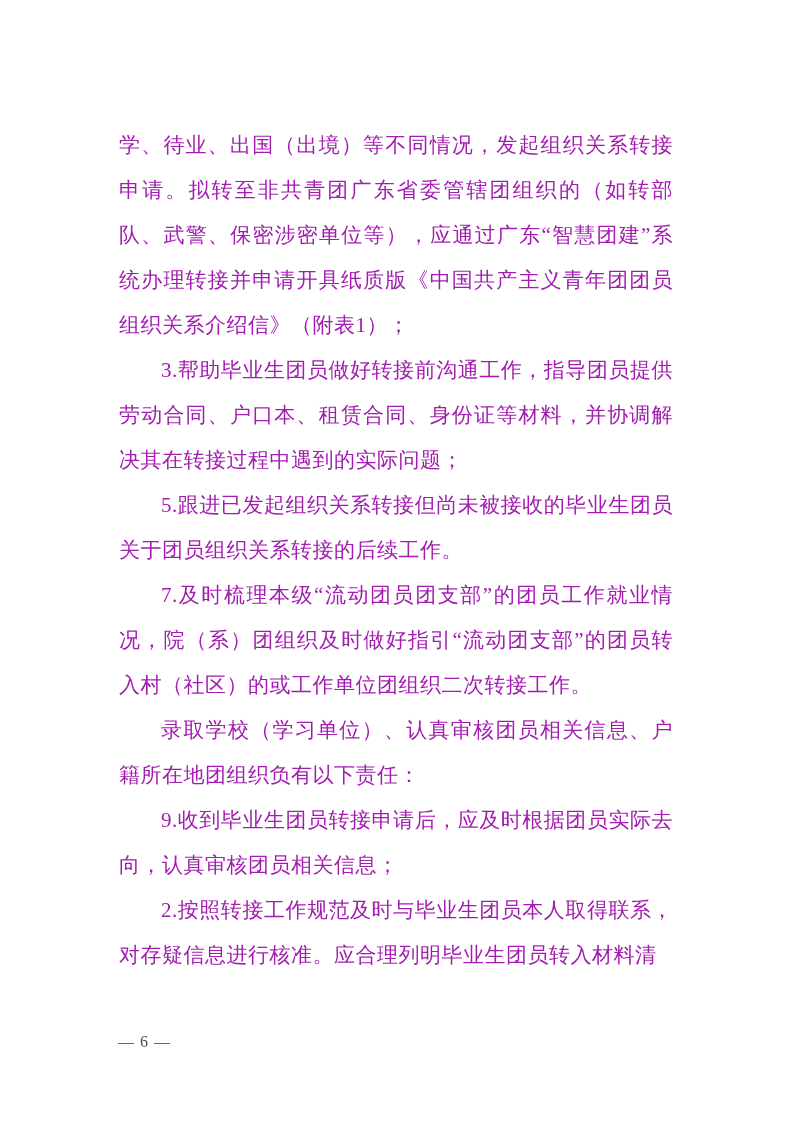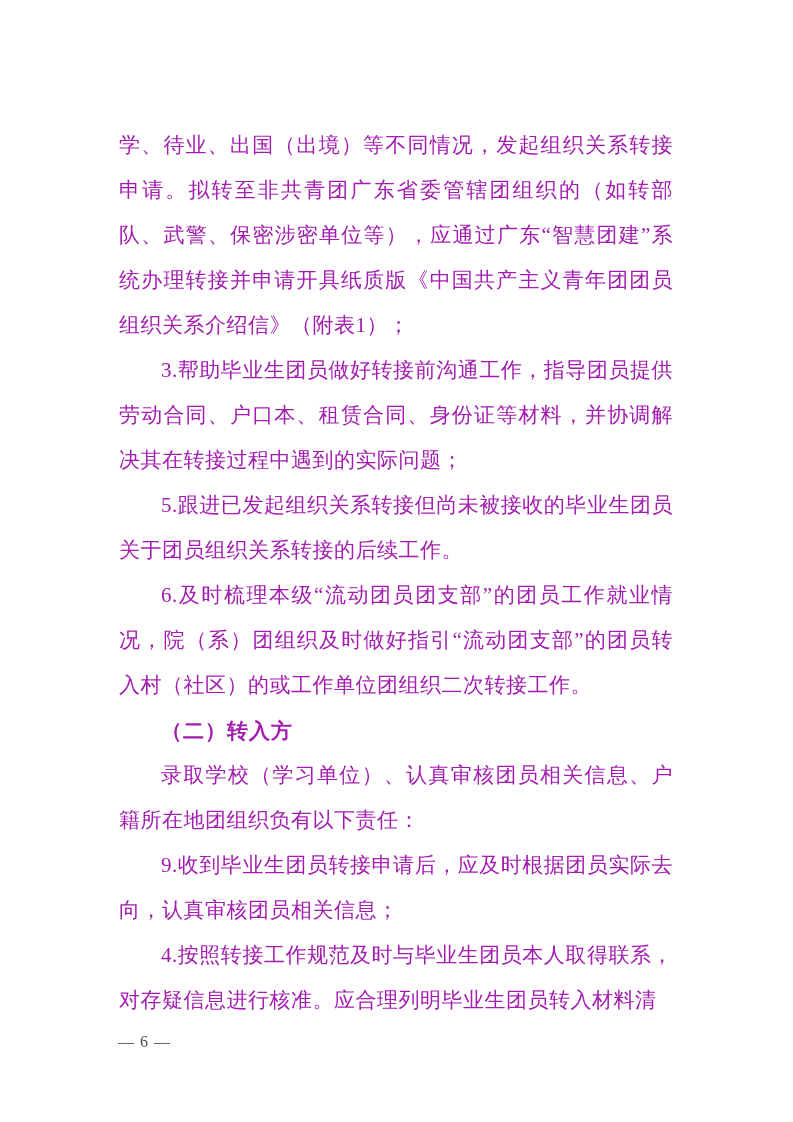--- a/index.html
+++ b/index.html
@@ -51,22 +51,21 @@
 </style>
 </head>
 <body>
 
 <div class="page">
 
   <div class="text-block">
     <p class="para no-indent">学、待业、出国（出境）等不同情况，发起组织关系转接申请。拟转至非共青团广东省委管辖团组织的（如转部队、武警、保密涉密单位等），应通过广东“智慧团建”系统办理转接并申请开具纸质版《中国共产主义青年团团员组织关系介绍信》（附表1）；</p>
     <p class="para">3.帮助毕业生团员做好转接前沟通工作，指导团员提供劳动合同、户口本、租赁合同、身份证等材料，并协调解决其在转接过程中遇到的实际问题；</p>
     <p class="para">5.跟进已发起组织关系转接但尚未被接收的毕业生团员关于团员组织关系转接的后续工作。</p>
-    <p class="para">6.及时梳理本级“流动团员团支部”的团员工作就业情况，院（系）团组织及时做好指引“流动团支部”的团员转入村（社区）的或工作单位团组织二次转接工作。</p>
-    <p class="para heading">（二）转入方</p>
+    <p class="para">7.及时梳理本级“流动团员团支部”的团员工作就业情况，院（系）团组织及时做好指引“流动团支部”的团员转入村（社区）的或工作单位团组织二次转接工作。</p>
     <p class="para">录取学校（学习单位）、认真审核团员相关信息、户籍所在地团组织负有以下责任：</p>
     <p class="para">9.收到毕业生团员转接申请后，应及时根据团员实际去向，认真审核团员相关信息；</p>
-    <p class="para">4.按照转接工作规范及时与毕业生团员本人取得联系，对存疑信息进行核准。应合理列明毕业生团员转入材料清</p>
+    <p class="para">2.按照转接工作规范及时与毕业生团员本人取得联系，对存疑信息进行核准。应合理列明毕业生团员转入材料清</p>
   </div>
 
   <div class="page-footer">— 6 —</div>
 
 </div>
 
 </body></html>

